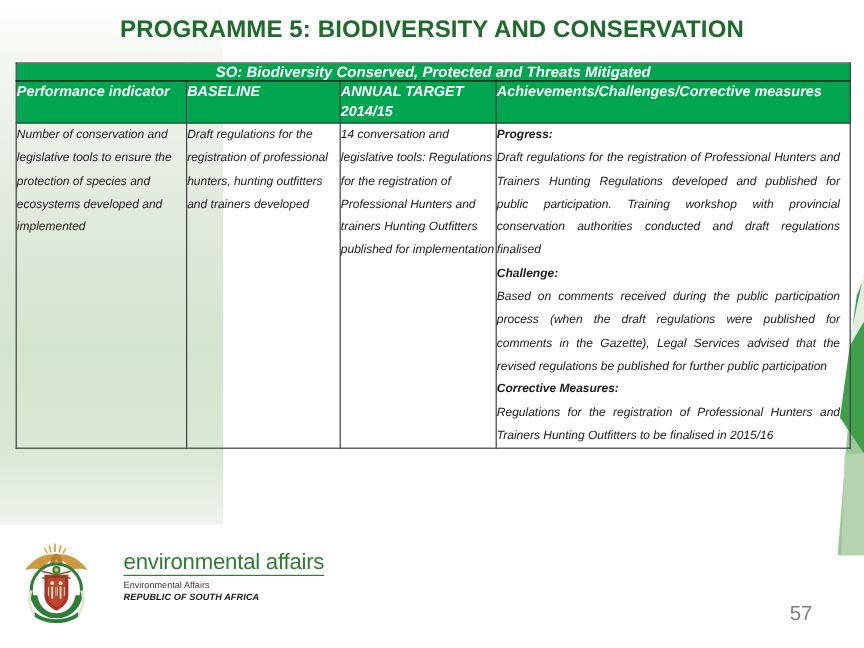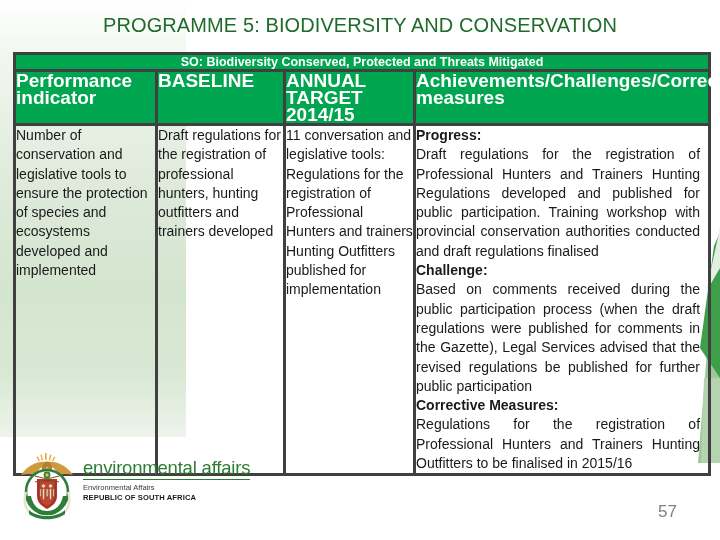--- a/index.html
+++ b/index.html
@@ -57,21 +57,21 @@
   
   .slide-title {
     position: absolute;
     left: 0;
     top: 14px;
     width: 720px;
     text-align: center;
     color: #1f6b2b;
     font-size: 20px;
     letter-spacing: 0.1px;
-    font-weight: 400;
+    font-weight: 700;
     z-index: 3;
     white-space: nowrap;
   }
 
   
   .table-wrap {
     position: absolute;
     left: 13px;
     top: 52px;
     width: 695px;
@@ -79,51 +79,52 @@
   }
 
   table.main {
     border-collapse: collapse;
     width: 695px;
     table-layout: fixed;
     background: transparent;
   }
 
   table.main td, table.main th {
-    border: 3px solid #404040;
+    border: 1px solid #404040;
     vertical-align: top;
     padding: 0;
+    font-style: italic;
   }
 
   .hdr-so {
     background: #00a54f;
     color: #ffffff;
     font-size: 12.5px;
     font-weight: bold;
     text-align: center;
     padding: 3px 4px 3px 4px;
     line-height: 14px;
     border-bottom: 1px solid #000 !important;
   }
 
   .hdr {
     background: #00a54f;
     color: #ffffff;
-    font-size: 19px;
+    font-size: 12px;
     font-weight: bold;
     line-height: 17px;
     padding: 4px 5px 5px 5px;
   }
   .hdr.left   { text-align: left; }
   .hdr.center { text-align: left; }
 
   .cell {
     background: transparent;
     color: #000000;
-    font-size: 14px;
+    font-size: 10px;
     line-height: 19.3px;
     padding: 5px 6px 6px 7px;
     color: #1a1a1a;
   }
 
   .cell.just {
     text-align: justify;
     text-justify: inter-word;
     padding-right: 8px;
   }
@@ -136,20 +137,21 @@
   .col4 { width: 295px; }
 
   
   .logo-block {
     position: absolute;
     left: 18px;
     top: 452px;
     z-index: 4;
     display: flex;
     align-items: flex-start;
+    gap: 20px;
   }
   .coat {
     width: 58px;
     height: 68px;
     flex: 0 0 58px;
     margin-right: 7px;
   }
   .logo-text {
     padding-top: 6px;
   }
@@ -161,21 +163,21 @@
     border-bottom: 1.4px solid #2e7d32;
     padding-bottom: 1px;
     display: inline-block;
   }
   .logo-sub {
     margin-top: 3px;
     font-size: 7.6px;
     line-height: 9.6px;
     color: #3b3b3b;
   }
-  .logo-sub .bold { font-weight: bold; color: #1a1a1a; letter-spacing: 0.1px; }
+  .logo-sub .bold { font-weight: bold; color: #1a1a1a; letter-spacing: 0.1px; font-style: italic; }
 
   
   .page-num {
     position: absolute;
     right: 43px;
     bottom: 18px;
     font-size: 17px;
     color: #808080;
     z-index: 4;
   }
@@ -217,21 +219,21 @@
             <span>ANNUAL TARGET</span><br>
             <span>2014/15</span>
           </th>
           <th class="hdr left">Achievements/Challenges/Corrective measures</th>
         </tr>
       </thead>
       <tbody>
         <tr>
           <td class="cell">Number of conservation and legislative tools to ensure the protection of species and ecosystems developed and implemented</td>
           <td class="cell">Draft regulations for the registration of professional hunters, hunting outfitters and trainers developed</td>
-          <td class="cell">11 conversation and legislative tools: Regulations for the registration of Professional Hunters and trainers Hunting Outfitters published for implementation</td>
+          <td class="cell">14 conversation and legislative tools: Regulations for the registration of Professional Hunters and trainers Hunting Outfitters published for implementation</td>
           <td class="cell just">
             <b>Progress:</b><br>
             <span>Draft regulations for the registration of Professional Hunters and Trainers Hunting Regulations developed and published for public participation. Training workshop with provincial conservation authorities conducted and draft regulations finalised</span><br>
             <b>Challenge:</b><br>
             <span>Based on comments received during the public participation process (when the draft regulations were published for comments in the Gazette), Legal Services advised that the revised regulations be published for further public participation</span><br>
             <b>Corrective Measures:</b><br>
             <span>Regulations for the registration of Professional Hunters and Trainers Hunting Outfitters to be finalised in 2015/16</span>
           </td>
         </tr>
       </tbody>

